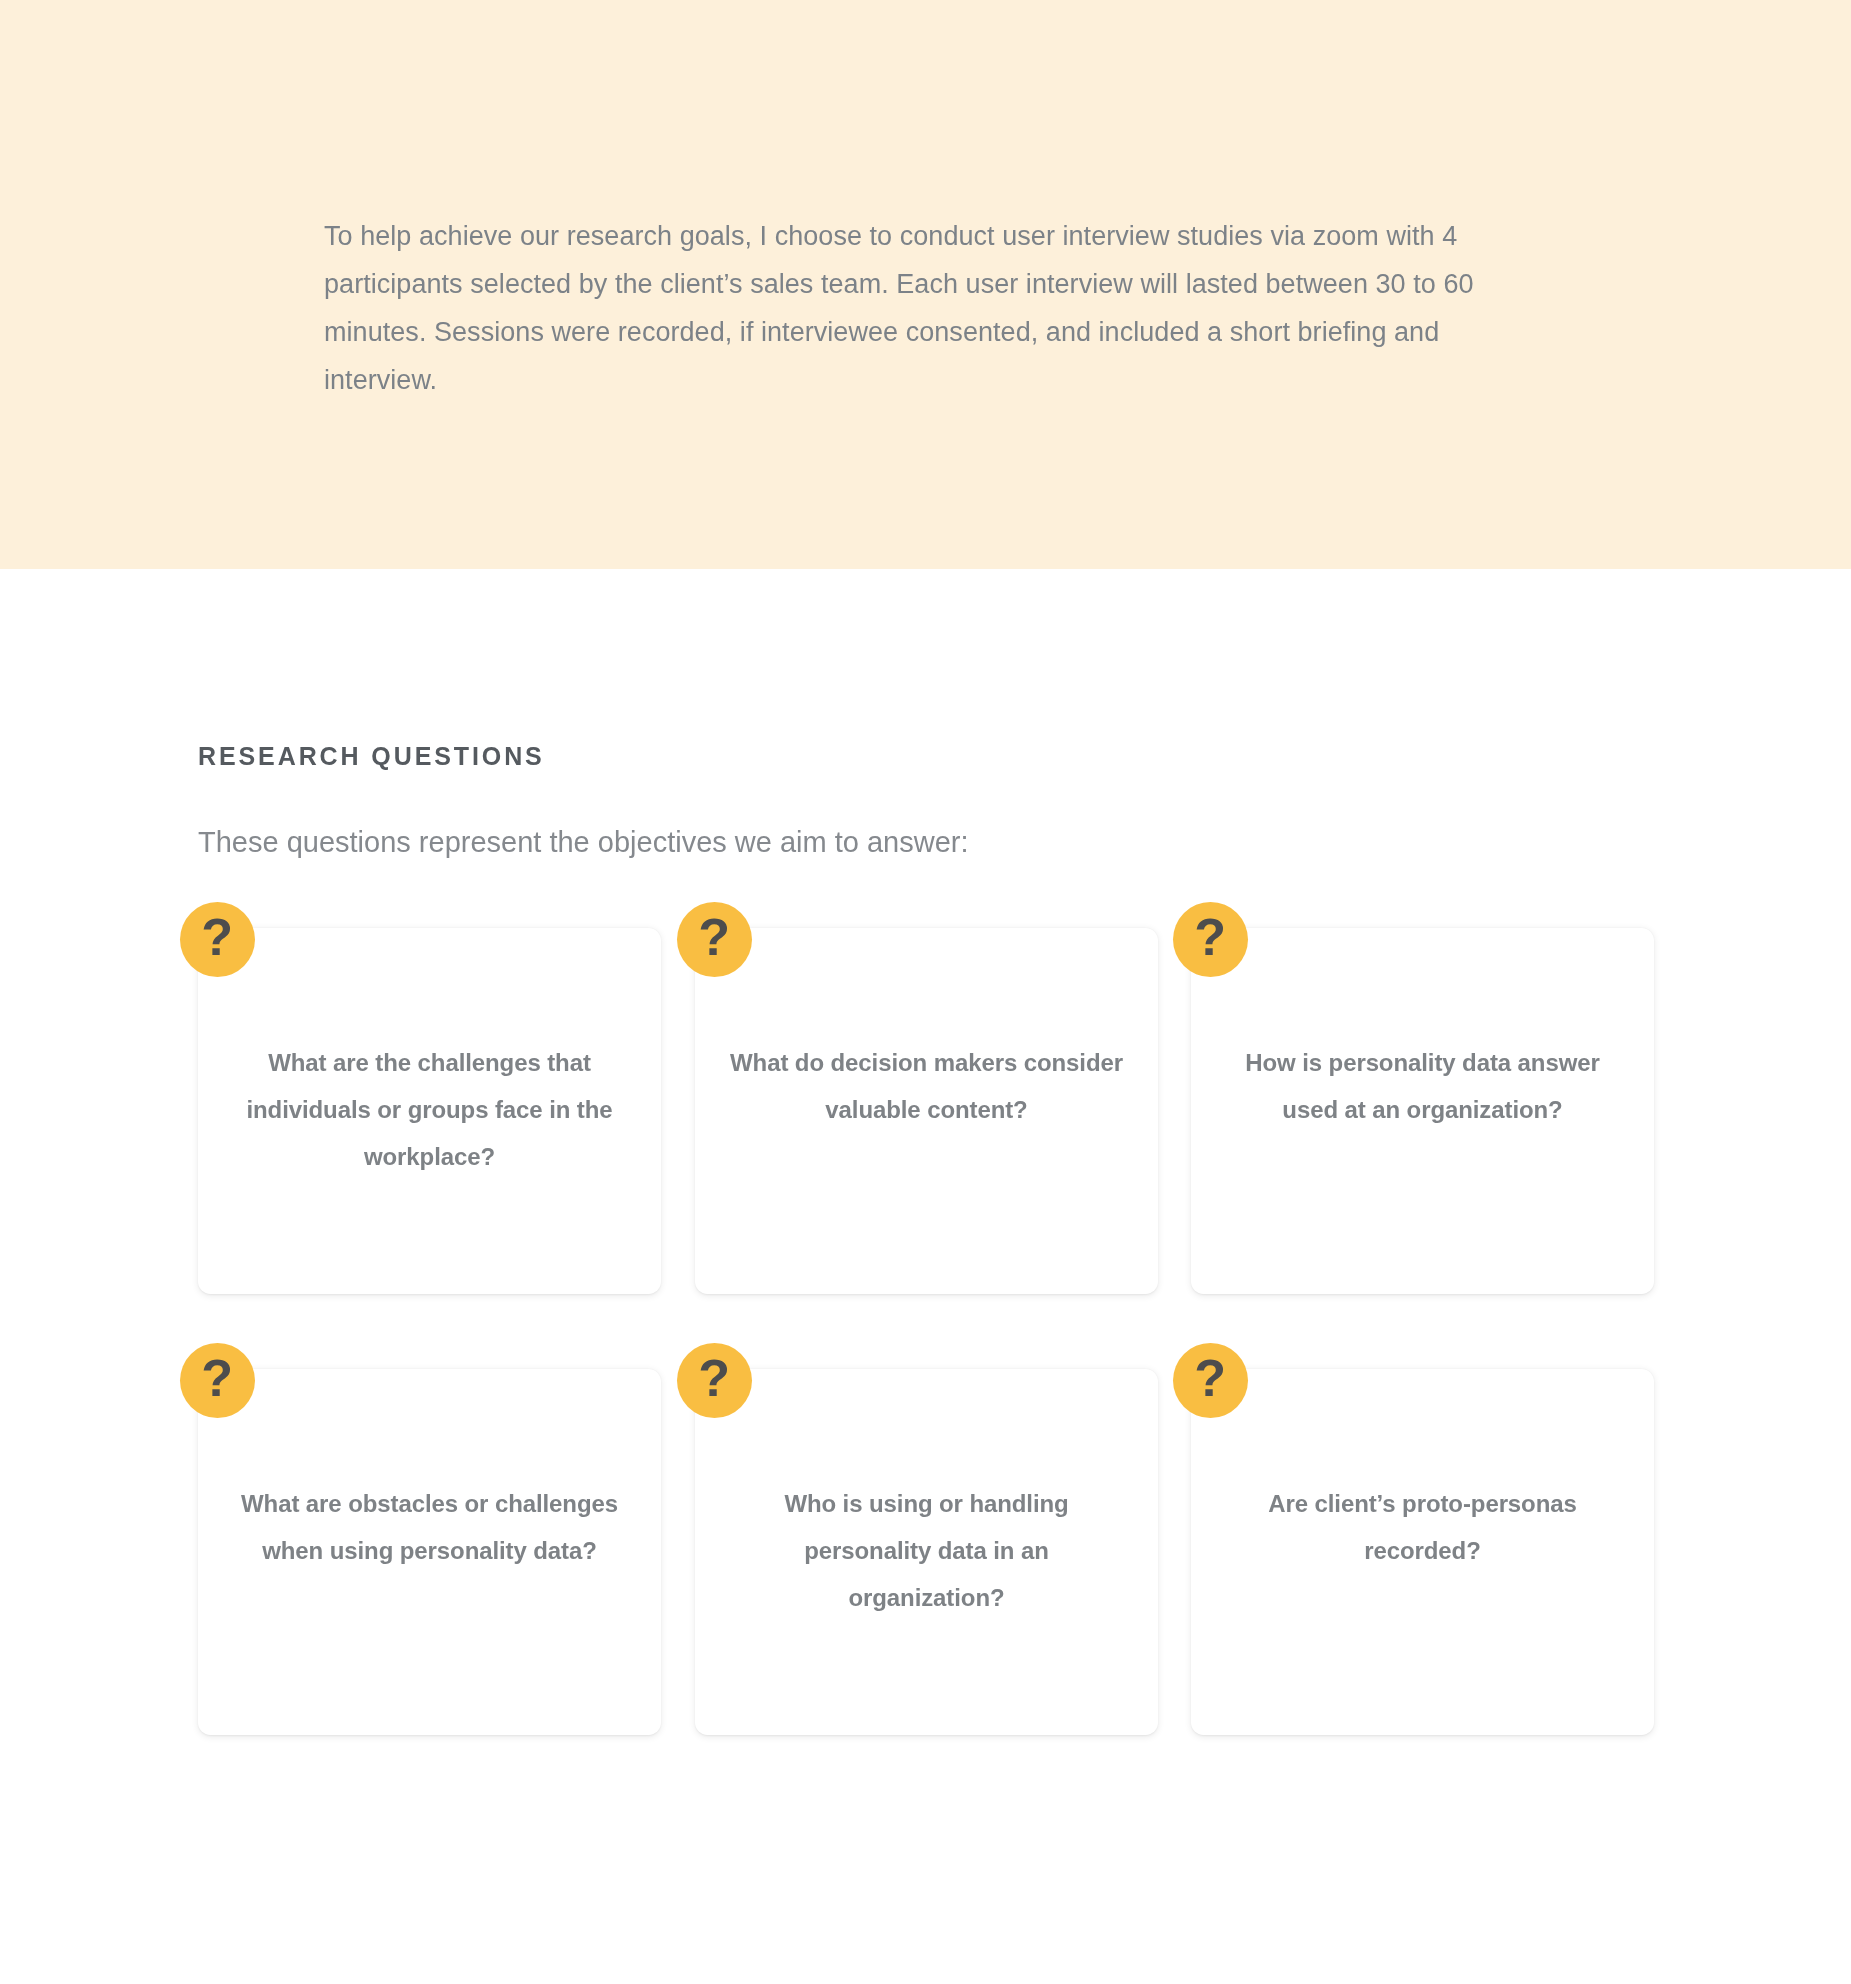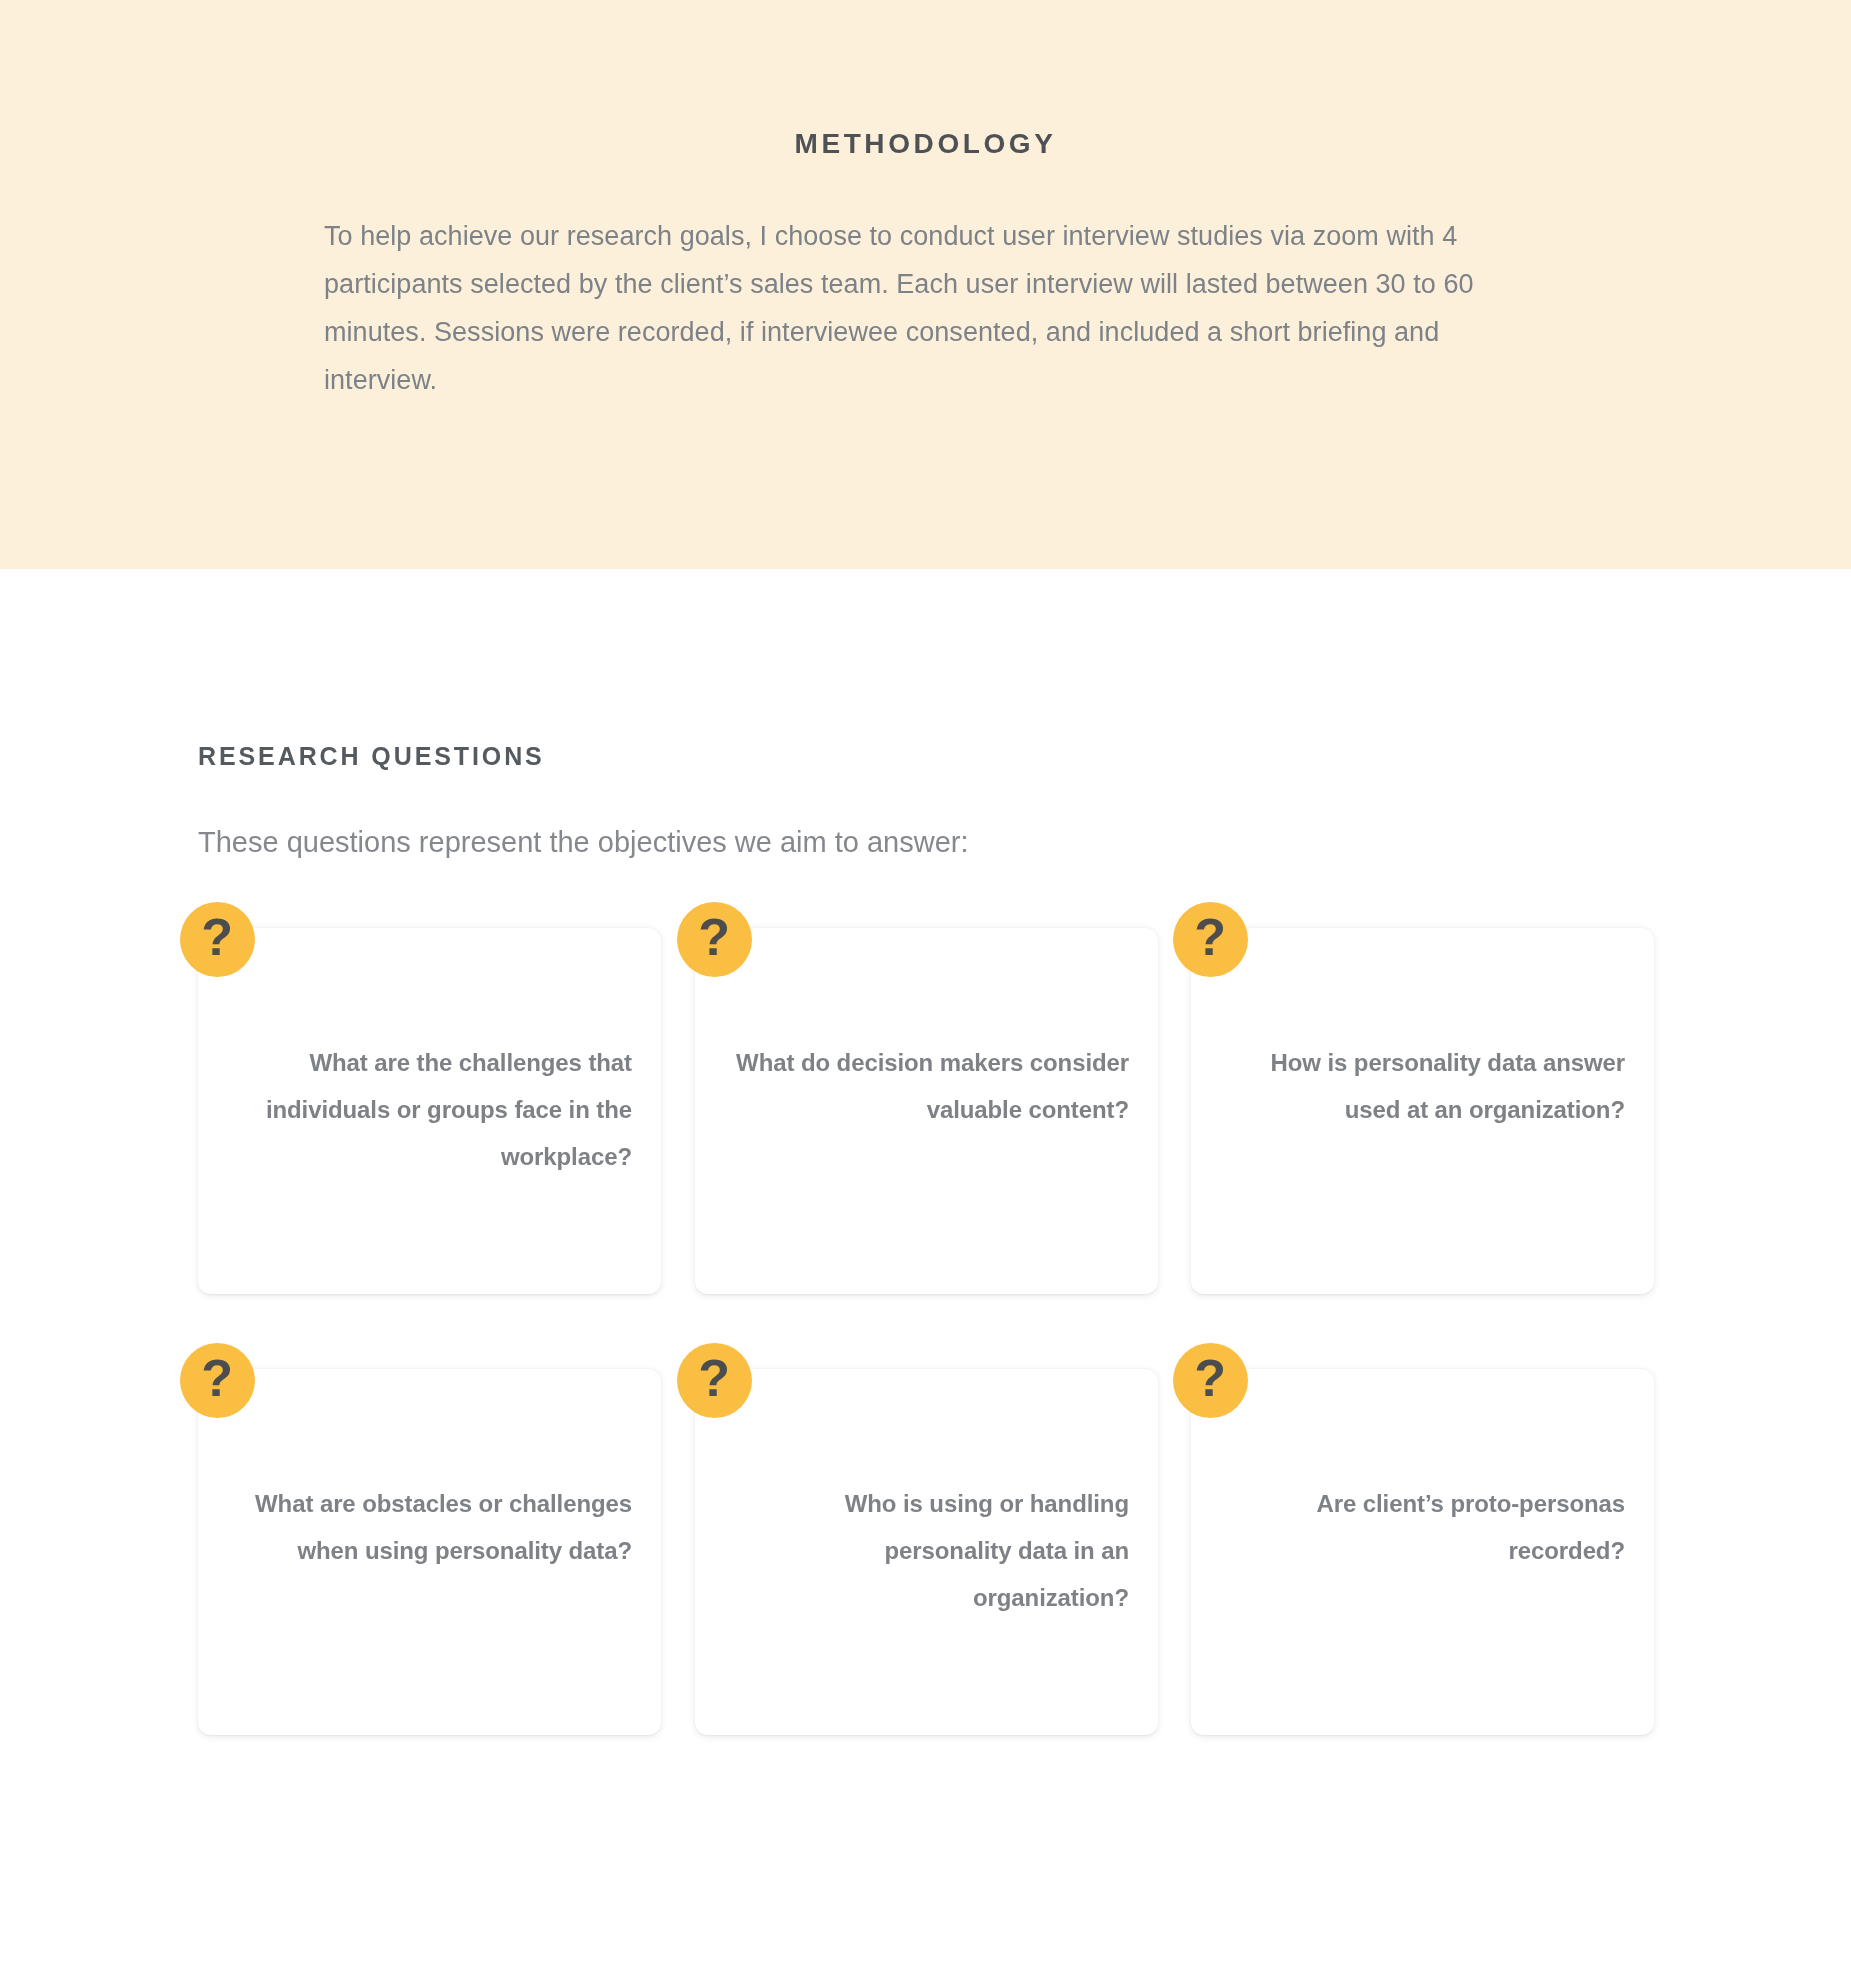--- a/index.html
+++ b/index.html
@@ -95,21 +95,21 @@
     height:366px;
     background:#ffffff;
     border-radius:12.5px;
     box-shadow:0 1.4px 7.7px rgba(0,0,0,0.085), 0 0.5px 1.9px rgba(0,0,0,0.05);
   }
   .q-card-text {
     position:absolute;
     left:29px;
     top:111px;
     width:405px;
-    text-align:right;
+    text-align:center;
     font-size:24px;
     font-weight:bold;
     line-height:47px;
     color:#7e8286;
     letter-spacing:-0.1px;
   }
   .q-badge {
     position:absolute;
     left:-18.3px;
     top:-26.5px;
@@ -130,21 +130,20 @@
     position:relative;
     top:-1.9px;
   }
 </style>
 </head>
 <body>
 
 <div class="page">
 
   <section class="methodology-band">
-    <h2 class="methodology-title">METHODOLOGY</h2>
     <p class="methodology-body">To help achieve our research goals, I choose to conduct user interview studies via zoom with 4 participants selected by the client’s sales team. Each user interview will lasted between 30 to 60 minutes. Sessions were recorded, if interviewee consented, and included a short briefing and interview.</p>
   </section>
 
   <section class="research-section"></section>
 
   <h2 class="research-title">RESEARCH QUESTIONS</h2>
 
   <p class="research-subtitle">These questions represent the objectives we aim to answer:</p>
 
   <div class="card-grid">

